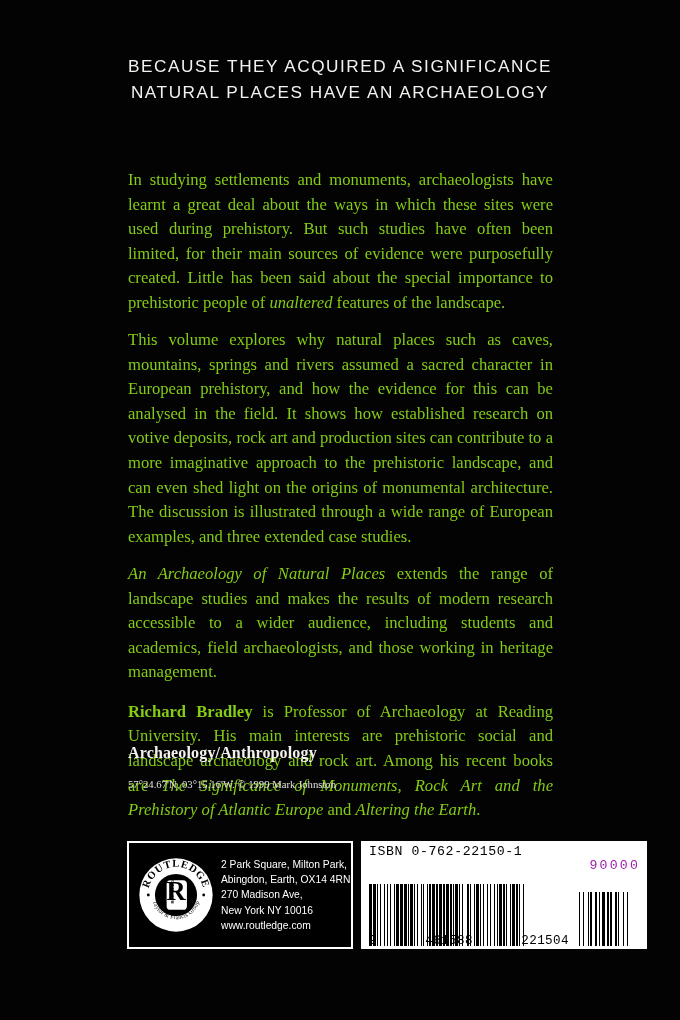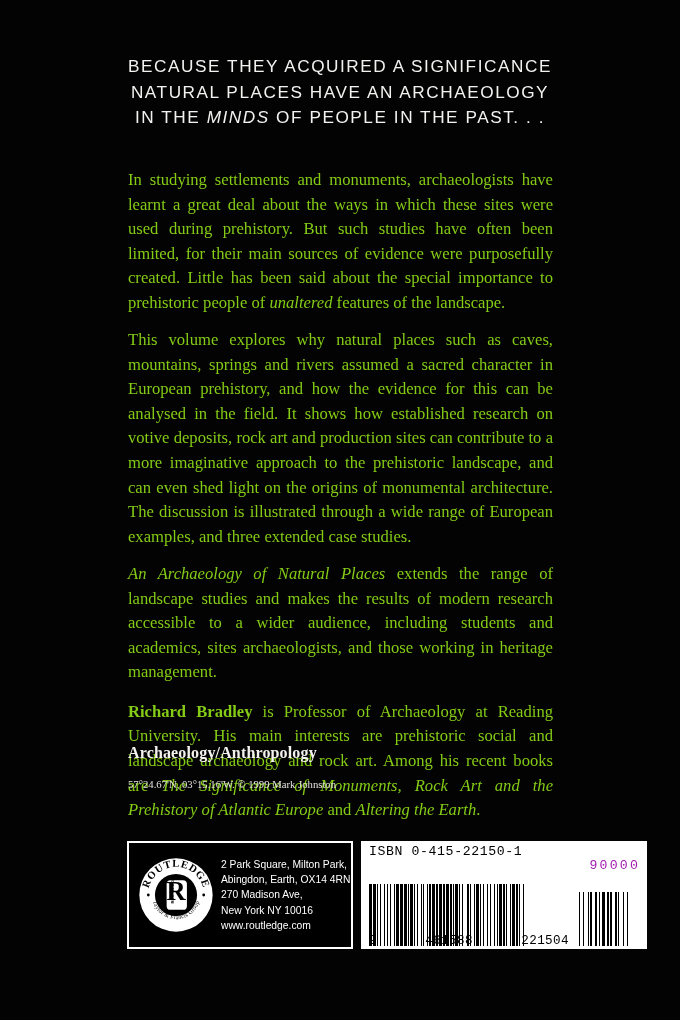--- a/index.html
+++ b/index.html
@@ -194,30 +194,29 @@
   .ean-digits .grp { white-space: pre; }
 </style>
 </head>
 <body>
 
 <div class="cover">
 
   <div class="headline">
     <span class="hl-line">BECAUSE THEY ACQUIRED A SIGNIFICANCE</span>
     <span class="hl-line">NATURAL PLACES HAVE AN ARCHAEOLOGY</span>
-    <span class="hl-line"><span>IN THE </span><span class="it">MINDS</span><span> OF PEOPLE IN THE PAST. . .</span></span>
   </div>
 
   <div class="body-copy">
 
     <p class="para p-gap-1"><span>In studying settlements and monuments, archaeologists have learnt a great deal about the ways in which these sites were used during prehistory. But such studies have often been limited, for their main sources of evidence were purposefully created. Little has been said about the special importance to prehistoric people of </span><span class="it">unaltered</span><span> features of the landscape.</span></p>
 
     <p class="para p-gap-2">This volume explores why natural places such as caves, mountains, springs and rivers assumed a sacred character in European prehistory, and how the evidence for this can be analysed in the field. It shows how established research on votive deposits, rock art and production sites can contribute to a more imaginative approach to the prehistoric landscape, and can even shed light on the origins of monumental architecture. The discussion is illustrated through a wide range of European examples, and three extended case studies.</p>
 
-    <p class="para p-gap-3"><span class="it">An Archaeology of Natural Places</span><span> extends the range of landscape studies and makes the results of modern research accessible to a wider audience, including students and academics, sites archaeologists, and those working in heritage management.</span></p>
+    <p class="para p-gap-3"><span class="it">An Archaeology of Natural Places</span><span> extends the range of landscape studies and makes the results of modern research accessible to a wider audience, including students and academics, field archaeologists, and those working in heritage management.</span></p>
 
     <p class="para"><span class="bd">Richard Bradley</span><span> is Professor of Archaeology at Reading University. His main interests are prehistoric social and landscape archaeology and rock art. Among his recent books are </span><span class="it">The Significance of Monuments, Rock Art and the Prehistory of Atlantic Europe</span><span> and </span><span class="it">Altering the Earth</span><span>.</span></p>
   </div>
 
   <div class="subject">Archaeology/Anthropology</div>
 
   <div class="credit">
     <span>57°24.67'N, 03°15.16'W. © 1999 Mark Johnston</span>
   </div>
 
@@ -249,21 +248,21 @@
         <span>2 Park Square, Milton Park,</span>
         <span>Abingdon, Earth, OX14 4RN</span>
         <span>270 Madison Ave,</span>
         <span>New York NY 10016</span>
         <span>www.routledge.com</span>
       </div>
     </div>
 
     <div class="barcode-panel">
       <div class="isbn-row">
-        <span class="isbn-text">ISBN 0-415-22150-1</span>
+        <span class="isbn-text">ISBN 0-762-22150-1</span>
       </div>
       <span class="addon-text">90000</span>
       <div class="bars-wrap">
         <div class="bars-main" id="bars-main">
             <span class="bar" style="width: 3.06px; height: 62px; background: rgb(0, 0, 0);"></span>
             <span class="bar" style="width: 1.02px; height: 62px; background: transparent;"></span>
             <span class="bar" style="width: 3.06px; height: 62px; background: rgb(0, 0, 0);"></span>
             <span class="bar" style="width: 1.02px; height: 62px; background: transparent;"></span>
             <span class="bar" style="width: 1.02px; height: 62px; background: rgb(0, 0, 0);"></span>
             <span class="bar" style="width: 2.04px; height: 62px; background: transparent;"></span>

